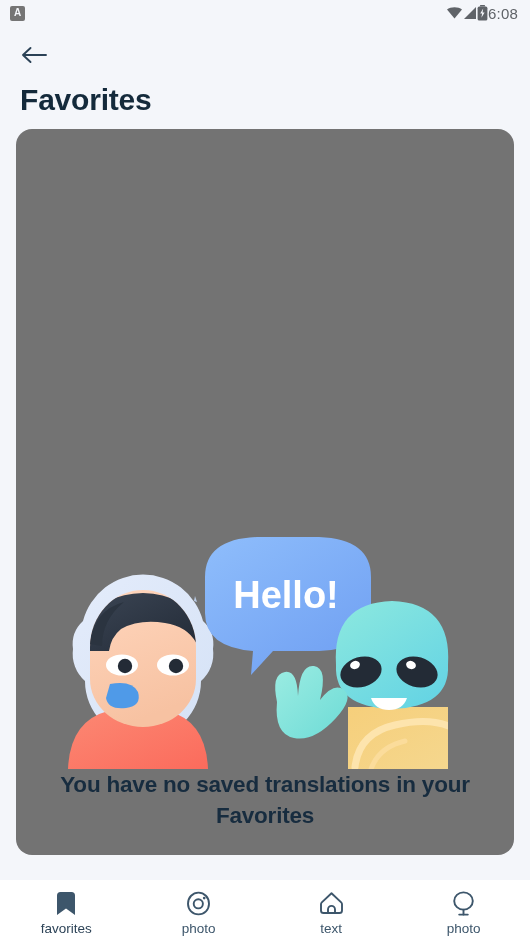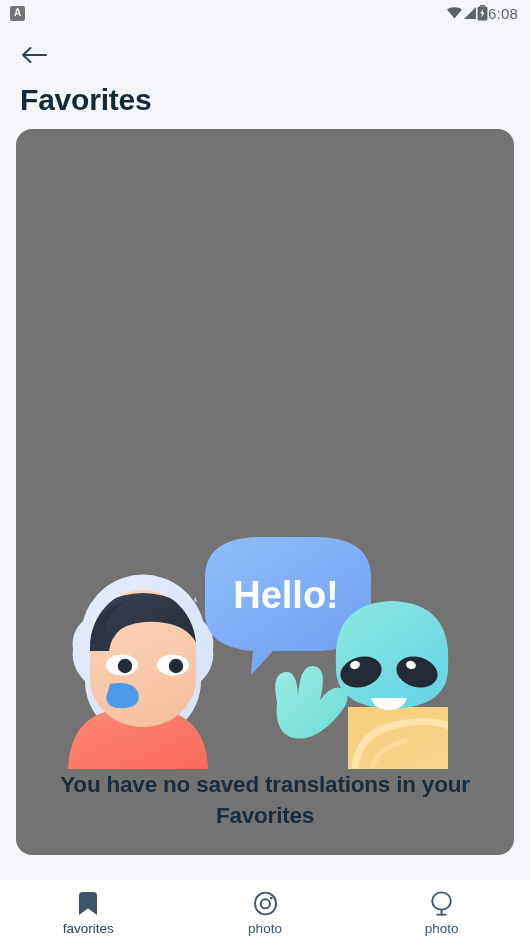--- a/index.html
+++ b/index.html
@@ -305,20 +305,30 @@
       <svg width="25" height="25" viewBox="0 0 25 25">
         <path d="M12.5 1.6 C18.2 1.6 23 6.3 23 12.8 C23 18.8 18.4 23.4 12.5 23.4
                  C6.6 23.4 2 18.8 2 12.8 C2 6.3 6.8 1.6 12.5 1.6 Z" fill="none" stroke="#3d566b" stroke-width="1.9"></path>
         <circle cx="12.3" cy="12.8" r="4.6" fill="none" stroke="#3d566b" stroke-width="1.9"></circle>
         <circle cx="18.2" cy="7.1" r="1.35" fill="#3d566b"></circle>
       </svg>
     </span>
     <span class="nav-label">photo</span>
   </div>
 
+  <div class="nav-item">
+    <span class="nav-icon">
+      <svg width="25" height="25" viewBox="0 0 25 25">
+        <path d="M12.5 2.2 L22.2 11.4 A2.6 2.6 0 0 1 23 13.3 L23 19.4 A2.6 2.6 0 0 1 20.4 22 L4.6 22
+                 A2.6 2.6 0 0 1 2 19.4 L2 13.3 A2.6 2.6 0 0 1 2.8 11.4 Z" fill="none" stroke="#3d566b" stroke-width="1.9" stroke-linejoin="round"></path>
+        <path d="M9 22 L9 18.4 A3.5 3.5 0 0 1 16 18.4 L16 22" fill="none" stroke="#3d566b" stroke-width="1.9"></path>
+      </svg>
+    </span>
+    <span class="nav-label">text</span>
+  </div>
 
   <div class="nav-item">
     <span class="nav-icon">
       <svg width="25" height="26" viewBox="0 0 25 26">
         <ellipse cx="12.5" cy="10" rx="9.3" ry="8.6" fill="none" stroke="#3d566b" stroke-width="1.9"></ellipse>
         <path d="M12.5 18.6 L12.5 23.6" stroke="#3d566b" stroke-width="1.9" stroke-linecap="round"></path>
         <path d="M8.2 23.6 L16.8 23.6" stroke="#3d566b" stroke-width="1.9" stroke-linecap="round"></path>
       </svg>
     </span>
     <span class="nav-label">photo</span>

